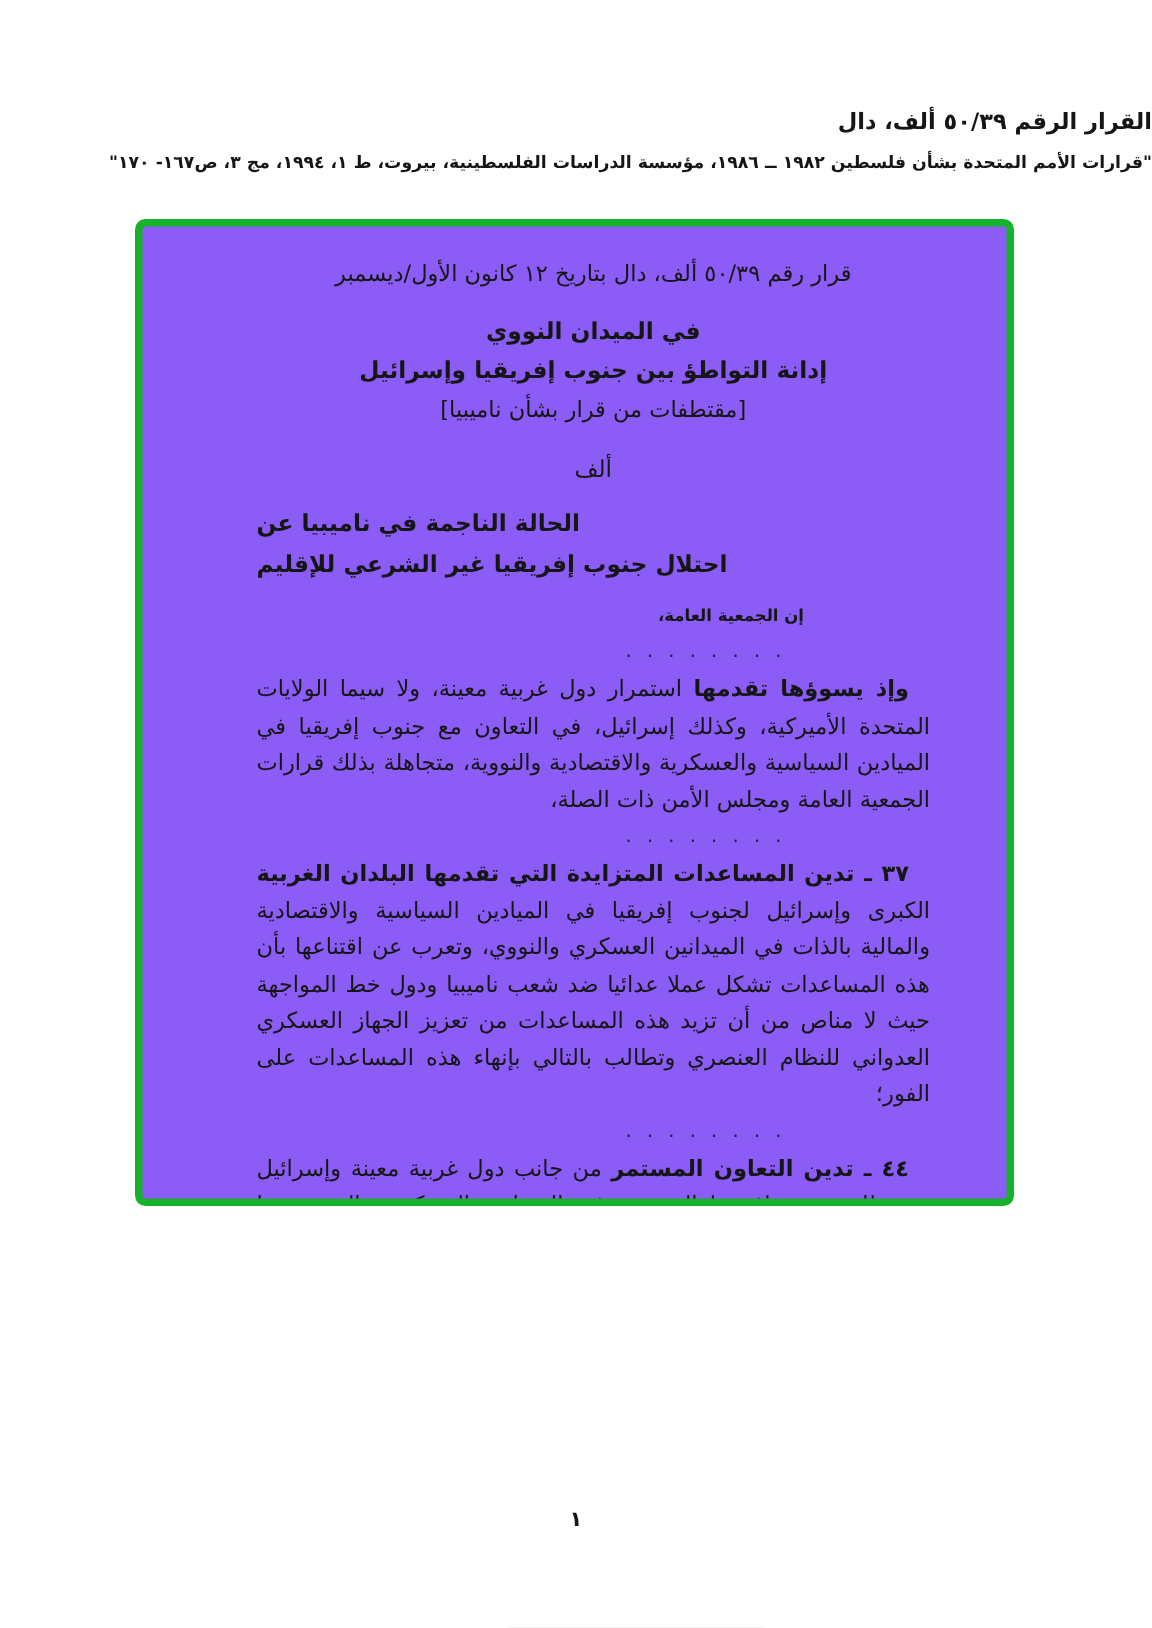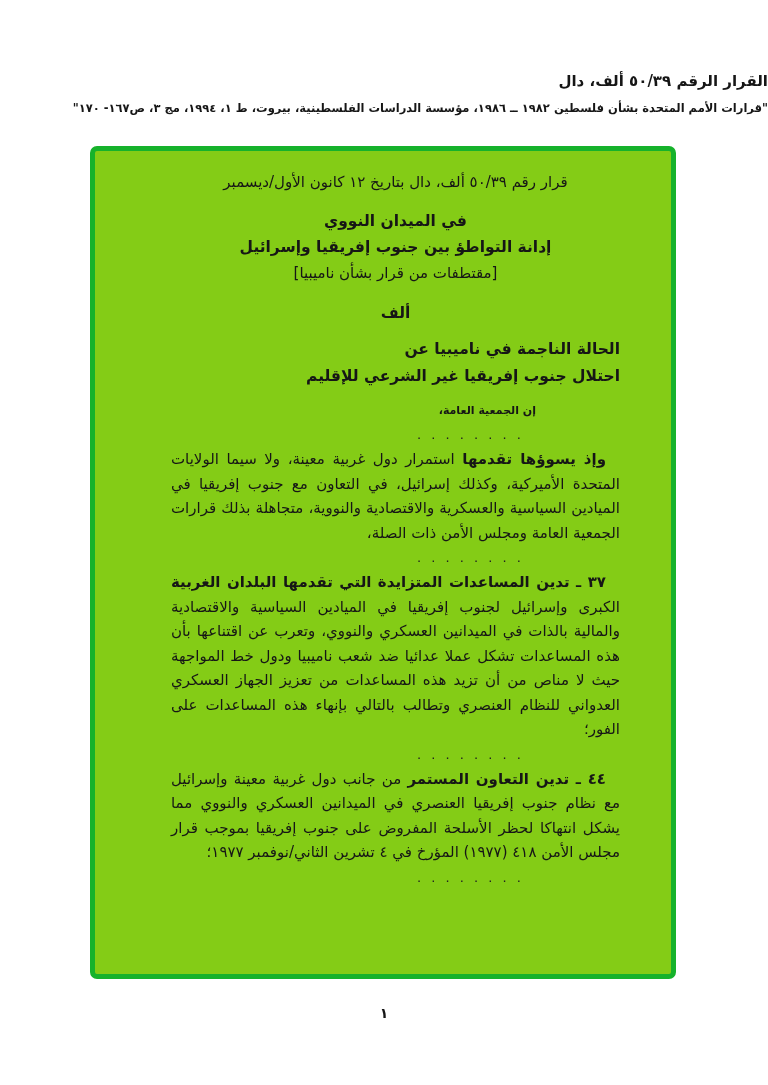--- a/index.html
+++ b/index.html
@@ -14,35 +14,35 @@
   }
   .header{
     position:absolute;top:72px;left:0;right:0;
     direction:rtl;text-align:right;
   }
   .header-title{font-size:15px;font-weight:700;letter-spacing:0.2px;}
   .header-source{margin-top:11px;font-size:11.5px;font-weight:700;white-space:nowrap;}
   .frame{
     position:absolute;
     left:90px;top:146px;
-    width:586px;height:833px;
+    width:586px;height:658px;
     box-sizing:border-box;
     border:5px solid #16b22b;
     border-radius:7px;
     padding:18px 51px 0 76px;
     direction:rtl;
     overflow:hidden;
-    background:#84cc16;
+    background:#8b5cf6;
   }
   .bold{font-weight:700;}
   .caption{text-align:center;font-size:15px;line-height:26px;}
   .doc-title{text-align:center;margin-top:13px;font-size:15.5px;line-height:26px;font-weight:700;}
   .bracket{font-weight:400;font-size:15px;}
-  .section-letter{text-align:center;margin-top:15px;font-size:15.5px;font-weight:700;line-height:24px;}
-  .section-title{text-align:right;margin-top:11px;font-size:15.5px;font-weight:700;line-height:27px;}
+  .section-letter{text-align:center;margin-top:15px;font-size:15.5px;font-weight:400;line-height:24px;}
+  .section-title{text-align:left;margin-top:11px;font-size:15.5px;font-weight:700;line-height:27px;}
   .opening{
     text-align:right;padding-left:0;padding-right:84px;
     margin-top:8px;font-size:11px;font-weight:700;line-height:25px;
   }
   .dots{
     direction:ltr;
     text-align:right;padding-right:96px;
     font-size:13px;letter-spacing:3px;line-height:21px;
     margin:1px 0;color:#222;
     text-align:right;

